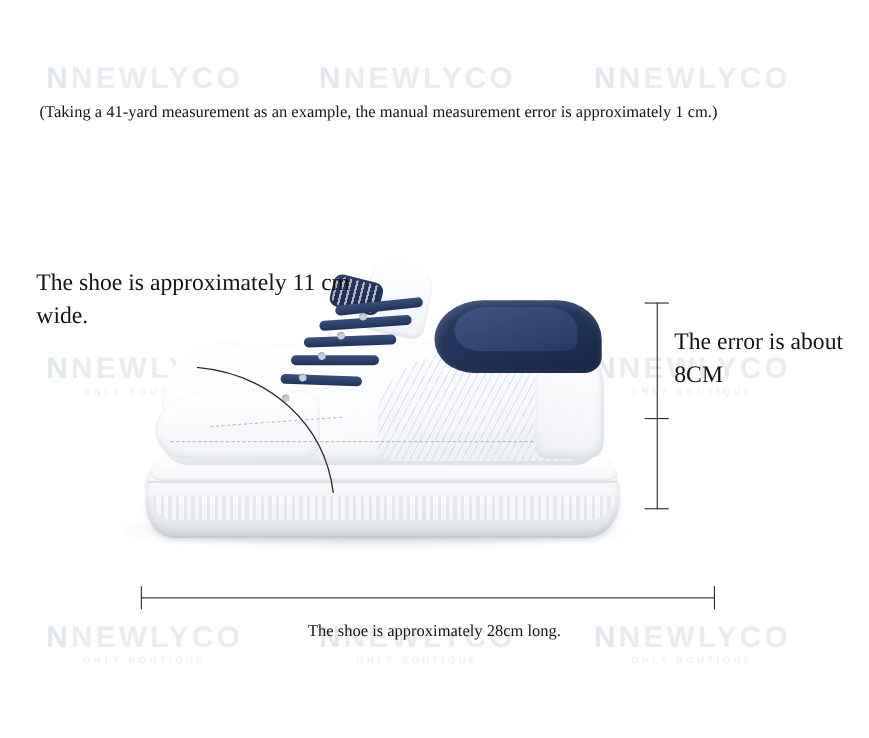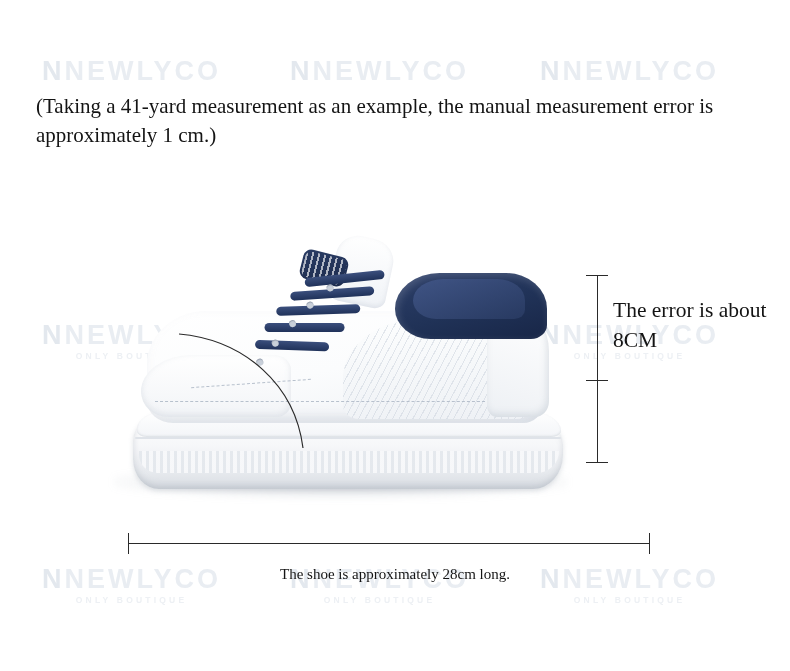--- a/index.html
+++ b/index.html
@@ -58,21 +58,21 @@
     position: absolute;
     font-family: "Liberation Serif", serif;
     color: #141414;
     line-height: 1.38;
     white-space: pre-line;
   }
   #note-text {
     left: 36px;
     top: 92px;
     width: 716px;
-    font-size: 21px;
+    font-size: 15px;
   }
   #width-text {
     left: 33px;
     top: 243px;
     width: 330px;
     font-size: 21.5px;
   }
   #height-text {
     left: 613px;
     top: 296px;
@@ -383,19 +383,20 @@
   <div class="guide h-line" style="left:128px; top:543px; width:522px;"></div>
   <div class="tick" style="left:128px; top:533px; width:1px; height:21px;"></div>
   <div class="tick" style="left:649px; top:533px; width:1px; height:21px;"></div>
 
   <svg class="curve" viewBox="0 0 190 125">
     <path d="M4 4 C 70 10, 120 55, 128 118" fill="none" stroke="#2a2a2a" stroke-width="1.2"></path>
   </svg>
 
   <div class="txt" id="note-text">(Taking a 41-yard measurement as an example, the manual measurement error is approximately 1 cm.)</div>
 
+  <div class="txt" id="width-text">The shoe is approximately 11 cm wide.</div>
 
   <div class="txt" id="height-text">The error is about 8CM</div>
 
 
   <div class="txt" id="length-text">The shoe is approximately 28cm long.</div>
 
 </div>
 
 </body></html>

